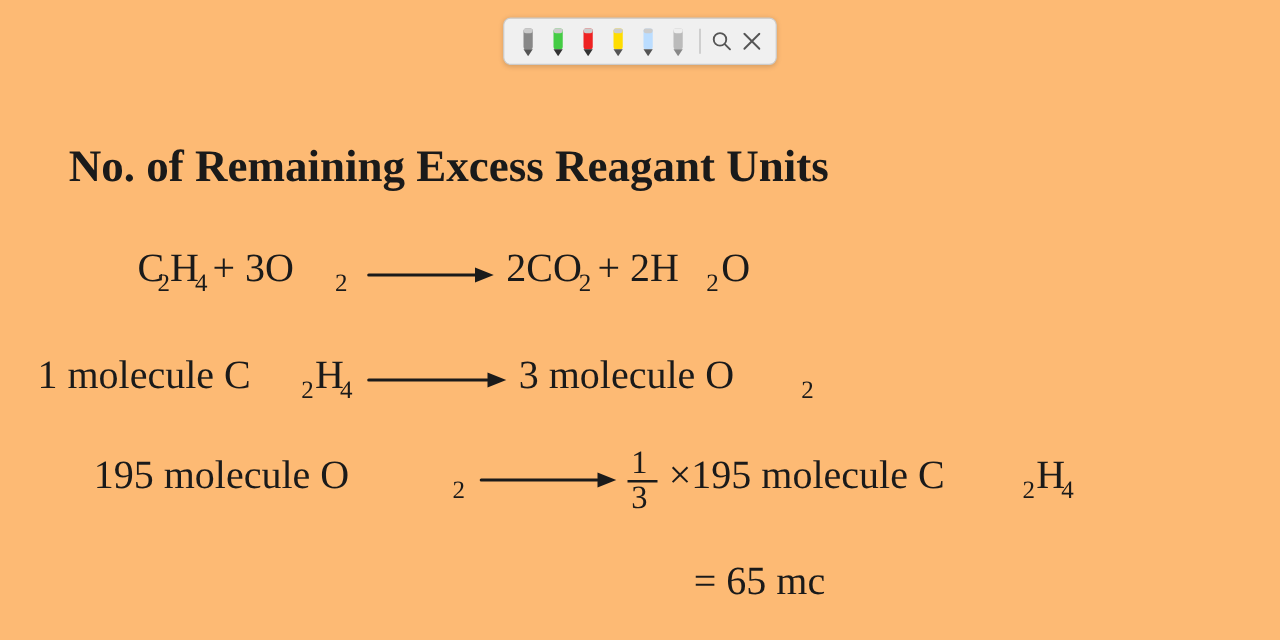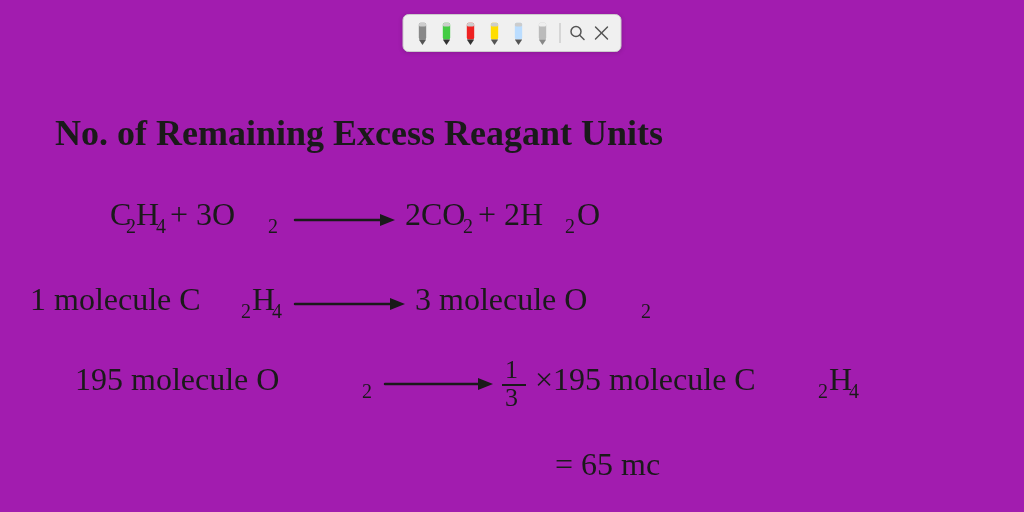--- a/index.html
+++ b/index.html
@@ -9,21 +9,21 @@
       height: 512px;
       background: #e8e8e8;
       font-family: 'Georgia', serif;
       overflow: hidden;
       position: relative;
     }
 
     .whiteboard {
       width: 1024px;
       height: 512px;
-      background: #a21caf;
+      background: #fdba74;
       position: relative;
     }
 
     
     .toolbar {
       position: absolute;
       top: 14px;
       left: 50%;
       transform: translateX(-50%);
       display: flex;

